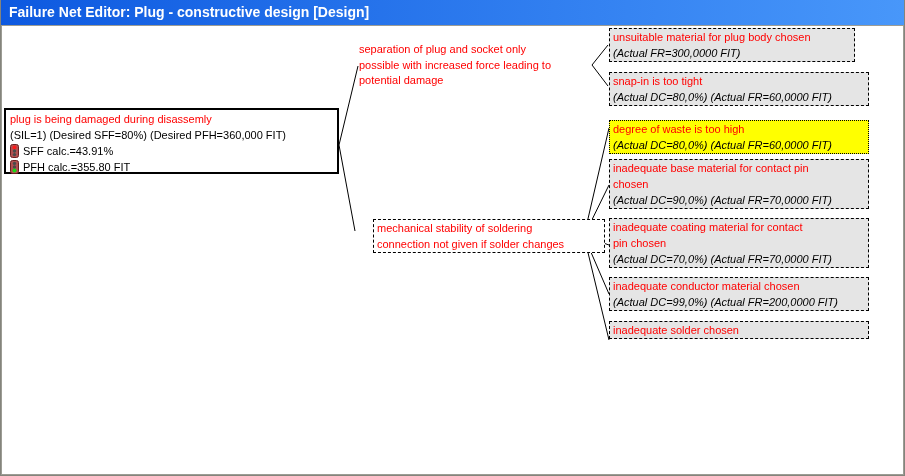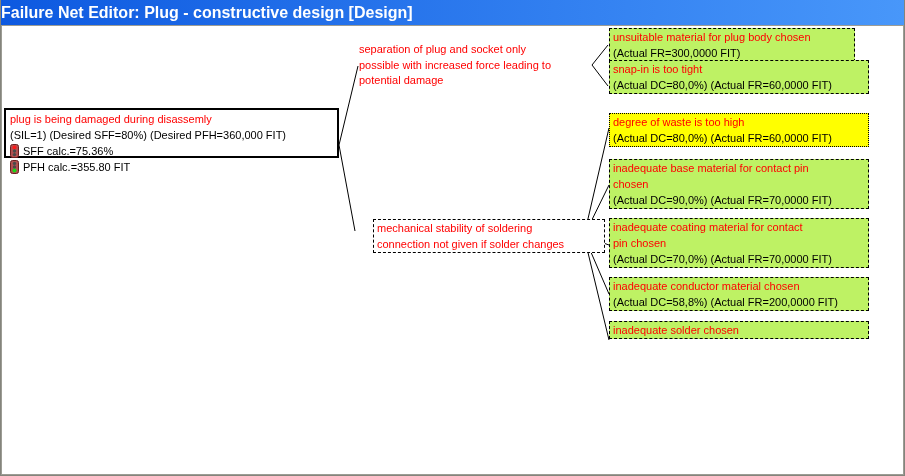--- a/index.html
+++ b/index.html
@@ -5,48 +5,48 @@
   html,body{margin:0;padding:0;background:#d4d0c8;}
   .stage{
     position:relative;width:905px;height:476px;background:#fff;
     font-family:"Liberation Sans",sans-serif;overflow:hidden;
     border-left:1px solid #84847c;border-right:1px solid #84847c;border-bottom:1px solid #84847c;
     box-sizing:border-box;
   }
   .titlebar{
     position:absolute;top:0;left:0;right:0;height:31px;
     background:linear-gradient(90deg,#0d59e0,#4897fa);
-    color:#fff;font-size:16px;font-weight:bold;line-height:25px;
-    white-space:nowrap;box-sizing:border-box;
+    color:#fff;font-size:14px;font-weight:bold;line-height:25px;
+    padding-left:8px;white-space:nowrap;box-sizing:border-box;
   }
   .canvas{
     position:absolute;top:25px;left:0;right:0;bottom:0;
     background:#fff;border:1px solid #9c9c94;box-sizing:border-box;
   }
   .net-lines{position:absolute;top:0;left:0;width:905px;height:476px;pointer-events:none;}
   .net-lines line{stroke:#000;stroke-width:1;}
   .node{position:absolute;font-size:11px;line-height:16px;box-sizing:border-box;}
   .root-node{
-    left:3px;top:108px;width:335px;height:50px;
+    left:3px;top:108px;width:335px;height:66px;
     border:2px solid #000;background:#fff;padding:1px 4px;line-height:16px;
   }
   .fail-text{color:#ff0000;}
   .detail-text{color:#000;}
   .metric-row{display:flex;align-items:center;height:16px;}
   .metric-row svg{margin-right:4px;flex:0 0 auto;}
   .mid-node-1{left:358px;top:42px;width:240px;color:#ff0000;white-space:pre-line;line-height:15.5px;}
   .mid-node-2{
     left:372px;top:219px;width:232px;color:#ff0000;white-space:pre-line;
     border:1px dashed #000;padding:0 3px;background:#fff;
   }
   .leaf{
-    left:608px;border:1px dashed #000;background:#bef264;padding:0 3px;
+    left:608px;border:1px dashed #000;background:#e5e5e5;padding:0 3px;
   }
   .leaf .leaf-title{color:#ff0000;white-space:pre-line;}
-  .leaf .leaf-detail{color:#000;}
+  .leaf .leaf-detail{color:#000;font-style:italic;}
   .leaf.highlight{background:#ffff00;border:1px dotted #000;}
   .w1{width:246px;} .w2{width:260px;}
 </style>
 </head>
 <body>
 
 <div class="stage">
 
   <div class="titlebar">Failure Net Editor: Plug - constructive design [Design]</div>
 
@@ -67,21 +67,21 @@
   <div class="node root-node">
     <div class="fail-text">plug is being damaged during disassemly</div>
     <div class="detail-text">(SIL=1) (Desired SFF=80%) (Desired PFH=360,000 FIT)</div>
     <div class="metric-row">
       <svg width="9" height="14" viewBox="0 0 9 14">
         <rect x="0.5" y="0.5" width="8" height="13" rx="2" fill="#b25050" stroke="#6b2020"></rect>
         <circle cx="4.5" cy="3.4" r="2" fill="#ff1a1a"></circle>
         <circle cx="4.5" cy="7" r="1.7" fill="#4a4a4a"></circle>
         <circle cx="4.5" cy="10.6" r="1.7" fill="#4a4a4a"></circle>
       </svg>
-      <span class="detail-text">SFF calc.=75.36%</span>
+      <span class="detail-text">SFF calc.=43.91%</span>
     </div>
     <div class="metric-row">
       <svg width="9" height="14" viewBox="0 0 9 14">
         <rect x="0.5" y="0.5" width="8" height="13" rx="2" fill="#b25050" stroke="#6b2020"></rect>
         <circle cx="4.5" cy="3.4" r="1.7" fill="#4a4a4a"></circle>
         <circle cx="4.5" cy="7" r="1.7" fill="#4a4a4a"></circle>
         <circle cx="4.5" cy="10.6" r="2" fill="#16d616"></circle>
       </svg>
       <span class="detail-text">PFH calc.=355.80 FIT</span>
     </div>
@@ -92,44 +92,44 @@
 potential damage</div>
 
   <div class="node mid-node-2">mechanical stability of soldering
 connection not given if solder changes</div>
 
   <div class="node leaf w1" style="top:28px;">
     <div class="leaf-title">unsuitable material for plug body chosen</div>
     <div class="leaf-detail">(Actual FR=300,0000 FIT)</div>
   </div>
 
-  <div class="node leaf w2" style="top:60px;">
+  <div class="node leaf w2" style="top:72px;">
     <div class="leaf-title">snap-in is too tight</div>
     <div class="leaf-detail">(Actual DC=80,0%) (Actual FR=60,0000 FIT)</div>
   </div>
 
-  <div class="node leaf w2 highlight" style="top:113px;">
+  <div class="node leaf w2 highlight" style="top:120px;">
     <div class="leaf-title">degree of waste is too high</div>
     <div class="leaf-detail">(Actual DC=80,0%) (Actual FR=60,0000 FIT)</div>
   </div>
 
   <div class="node leaf w2" style="top:159px;">
     <div class="leaf-title">inadequate base material for contact pin
 chosen</div>
     <div class="leaf-detail">(Actual DC=90,0%) (Actual FR=70,0000 FIT)</div>
   </div>
 
   <div class="node leaf w2" style="top:218px;">
     <div class="leaf-title">inadequate coating material for contact
 pin chosen</div>
     <div class="leaf-detail">(Actual DC=70,0%) (Actual FR=70,0000 FIT)</div>
   </div>
 
   <div class="node leaf w2" style="top:277px;">
     <div class="leaf-title">inadequate conductor material chosen</div>
-    <div class="leaf-detail">(Actual DC=58,8%) (Actual FR=200,0000 FIT)</div>
+    <div class="leaf-detail">(Actual DC=99,0%) (Actual FR=200,0000 FIT)</div>
   </div>
 
   <div class="node leaf w2" style="top:321px;">
     <div class="leaf-title">inadequate solder chosen</div>
   </div>
 
 </div>
 
 </body></html>

